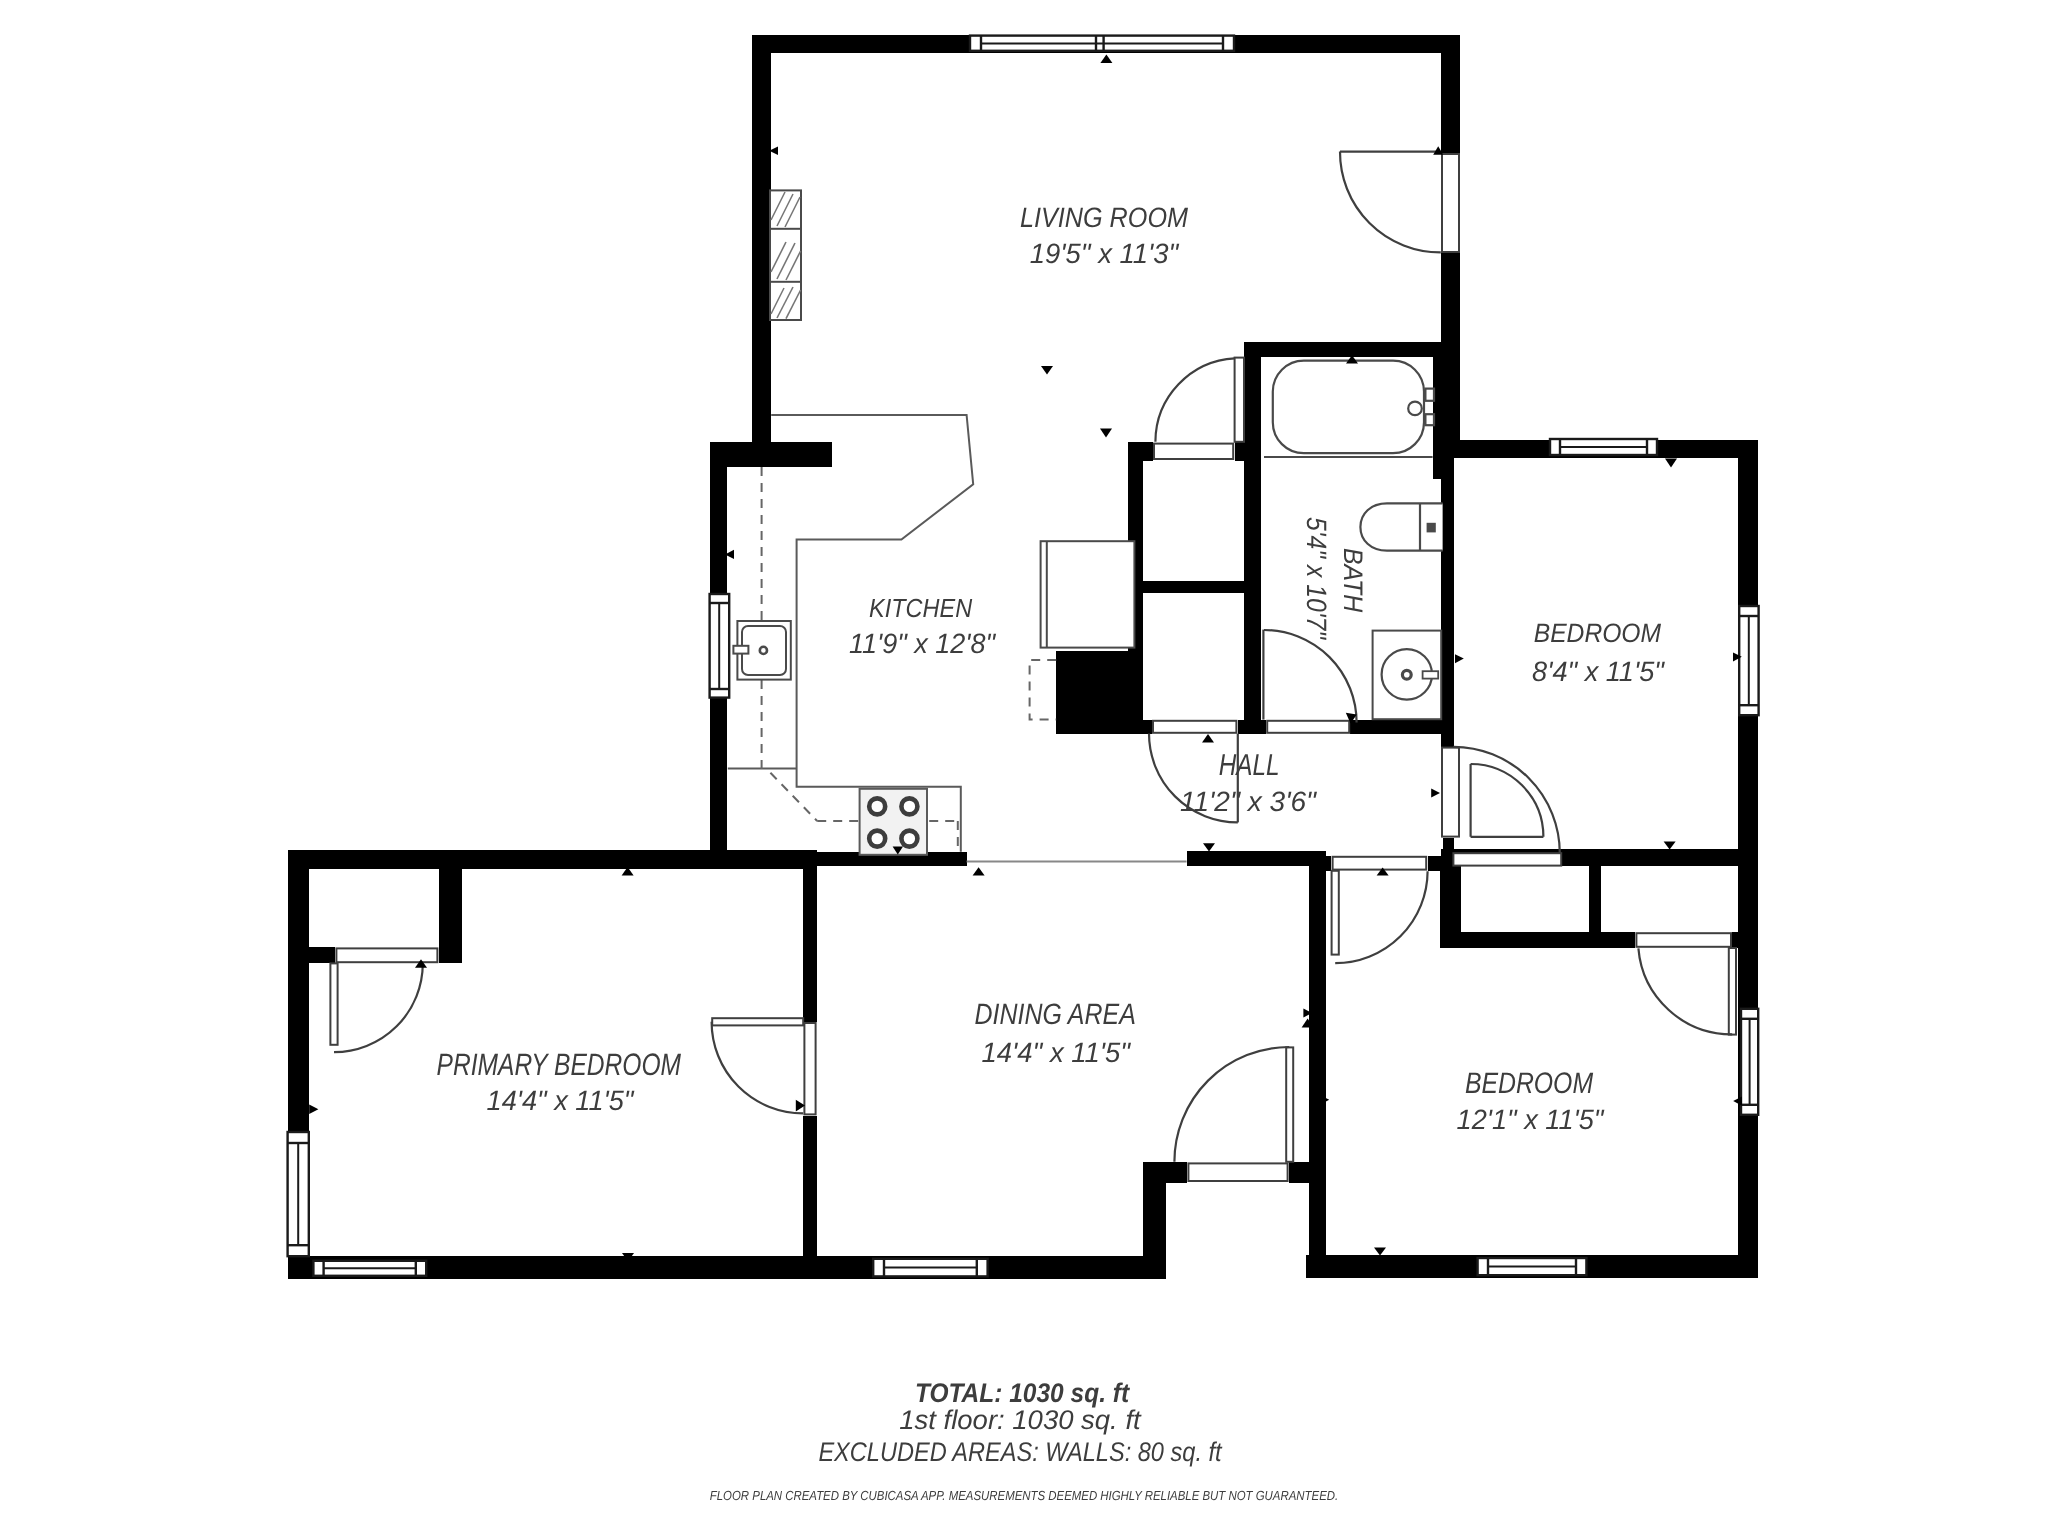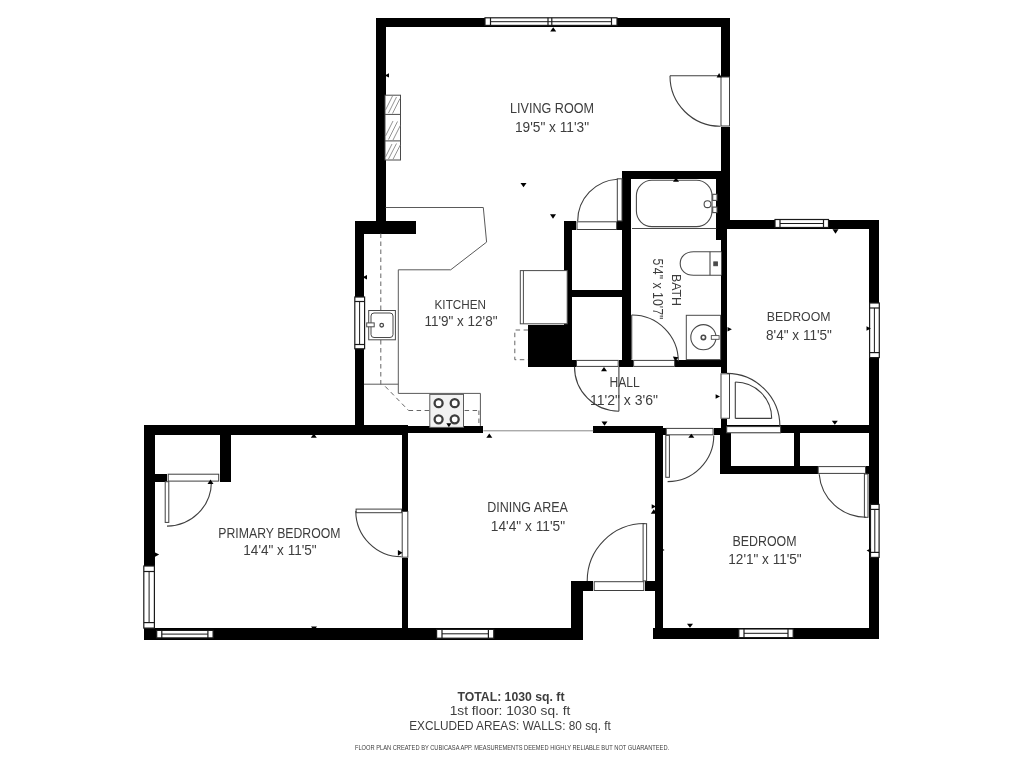--- a/index.html
+++ b/index.html
@@ -1,16 +1,16 @@
 <!DOCTYPE html>
 <html><head>
 <meta charset="utf-8">
 <style>
 html,body{margin:0;padding:0;background:#fff;}
-#page{width:1024px;height:768px;position:relative;background:#84cc16;overflow:hidden;}
+#page{width:1024px;height:768px;position:relative;background:#84cc16;overflow:hidden;font-style:italic;}
 text{font-family:"Liberation Sans",sans-serif;fill:#3d3d3d;}
 </style>
 </head>
 <body>
 
 <div id="page">
 <svg width="1024" height="768" viewBox="0 0 1024 768">
 
 <rect x="0" y="0" width="1024" height="768" fill="#ffffff"></rect>
 

